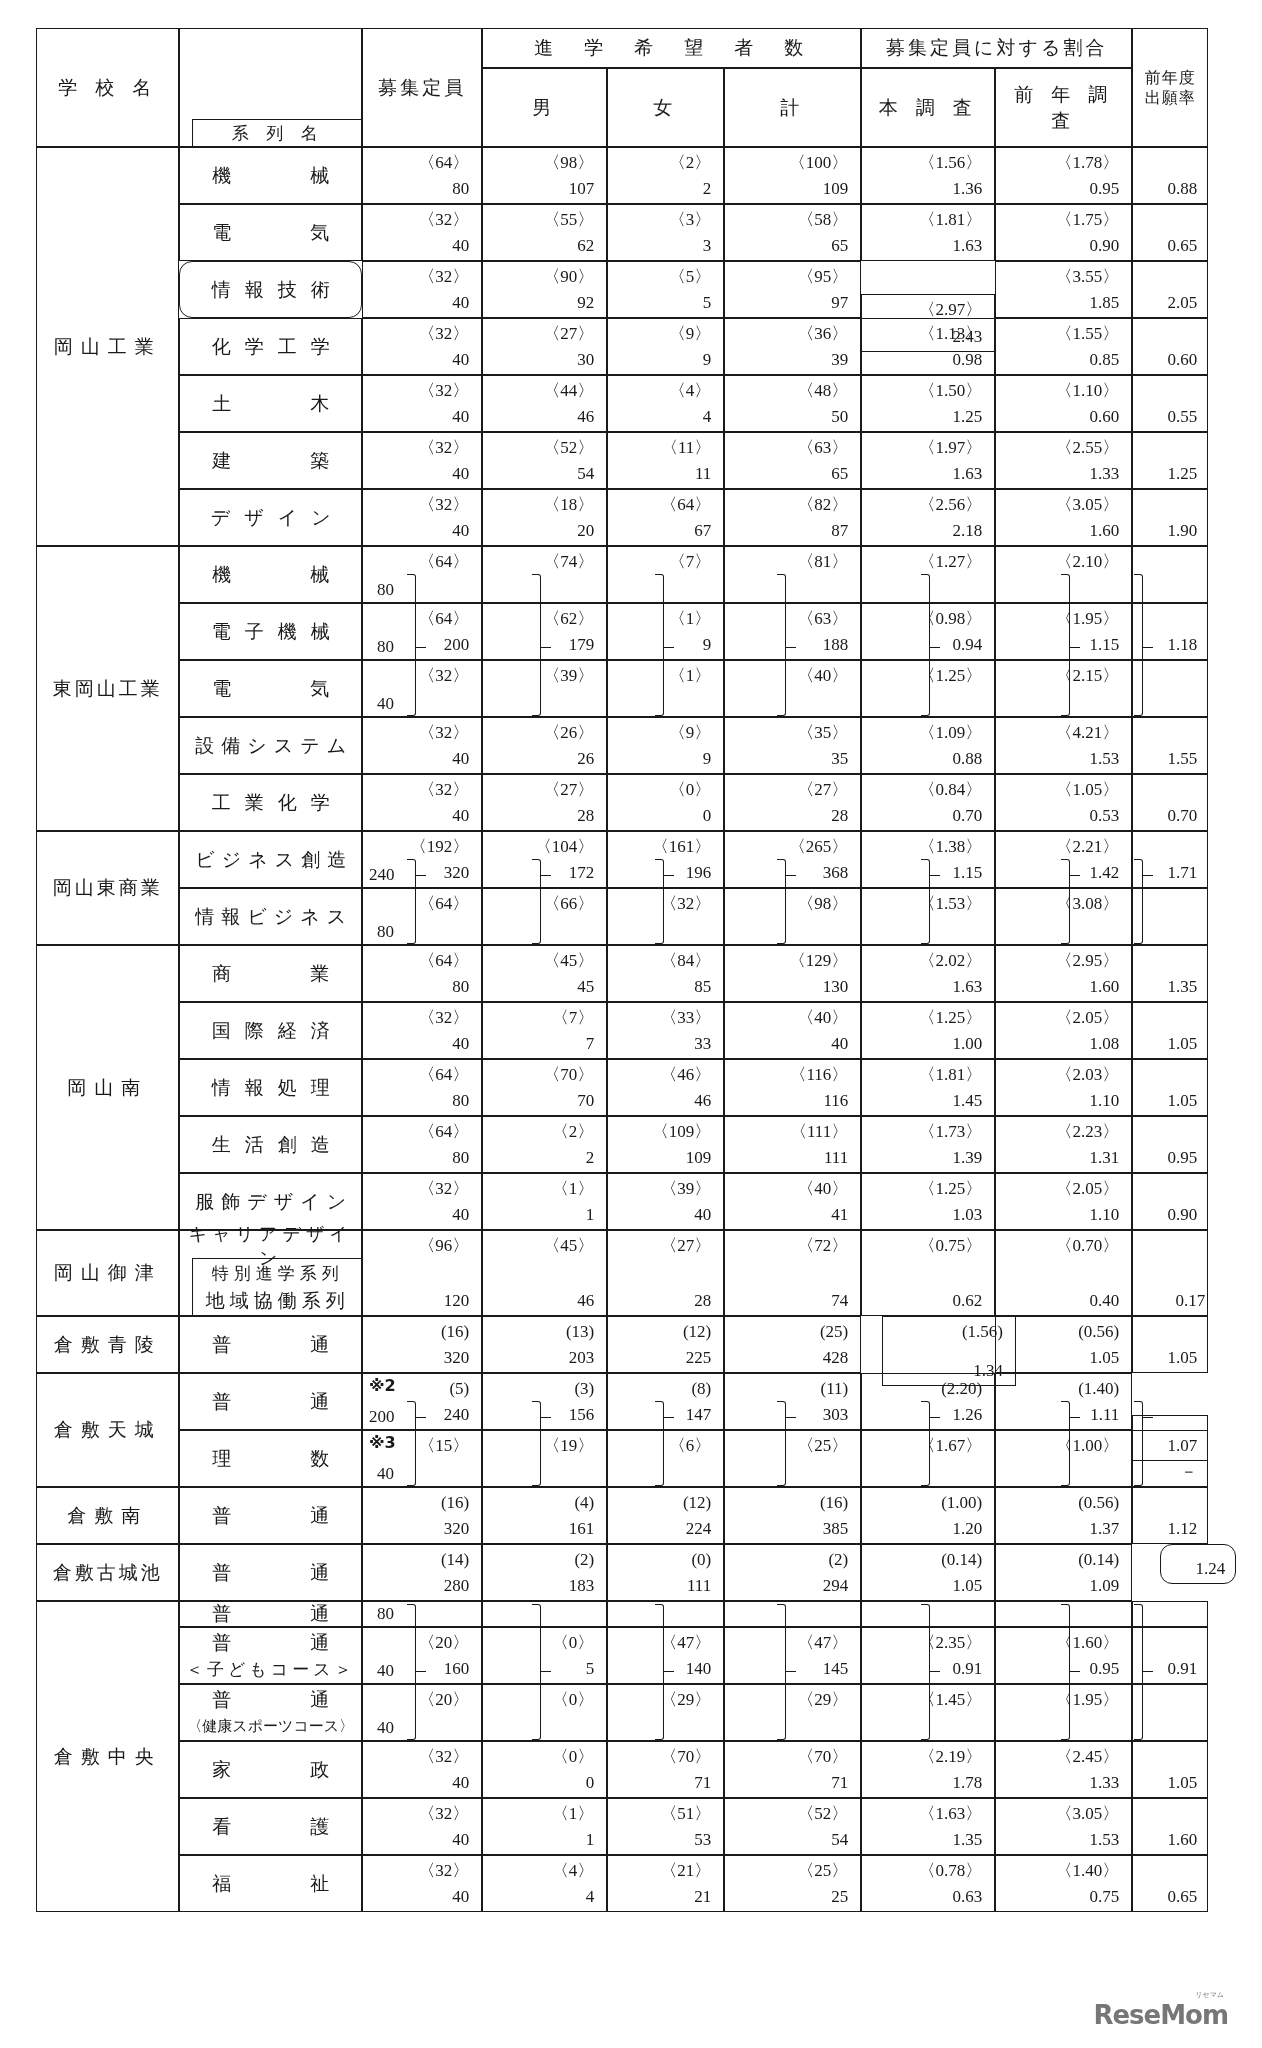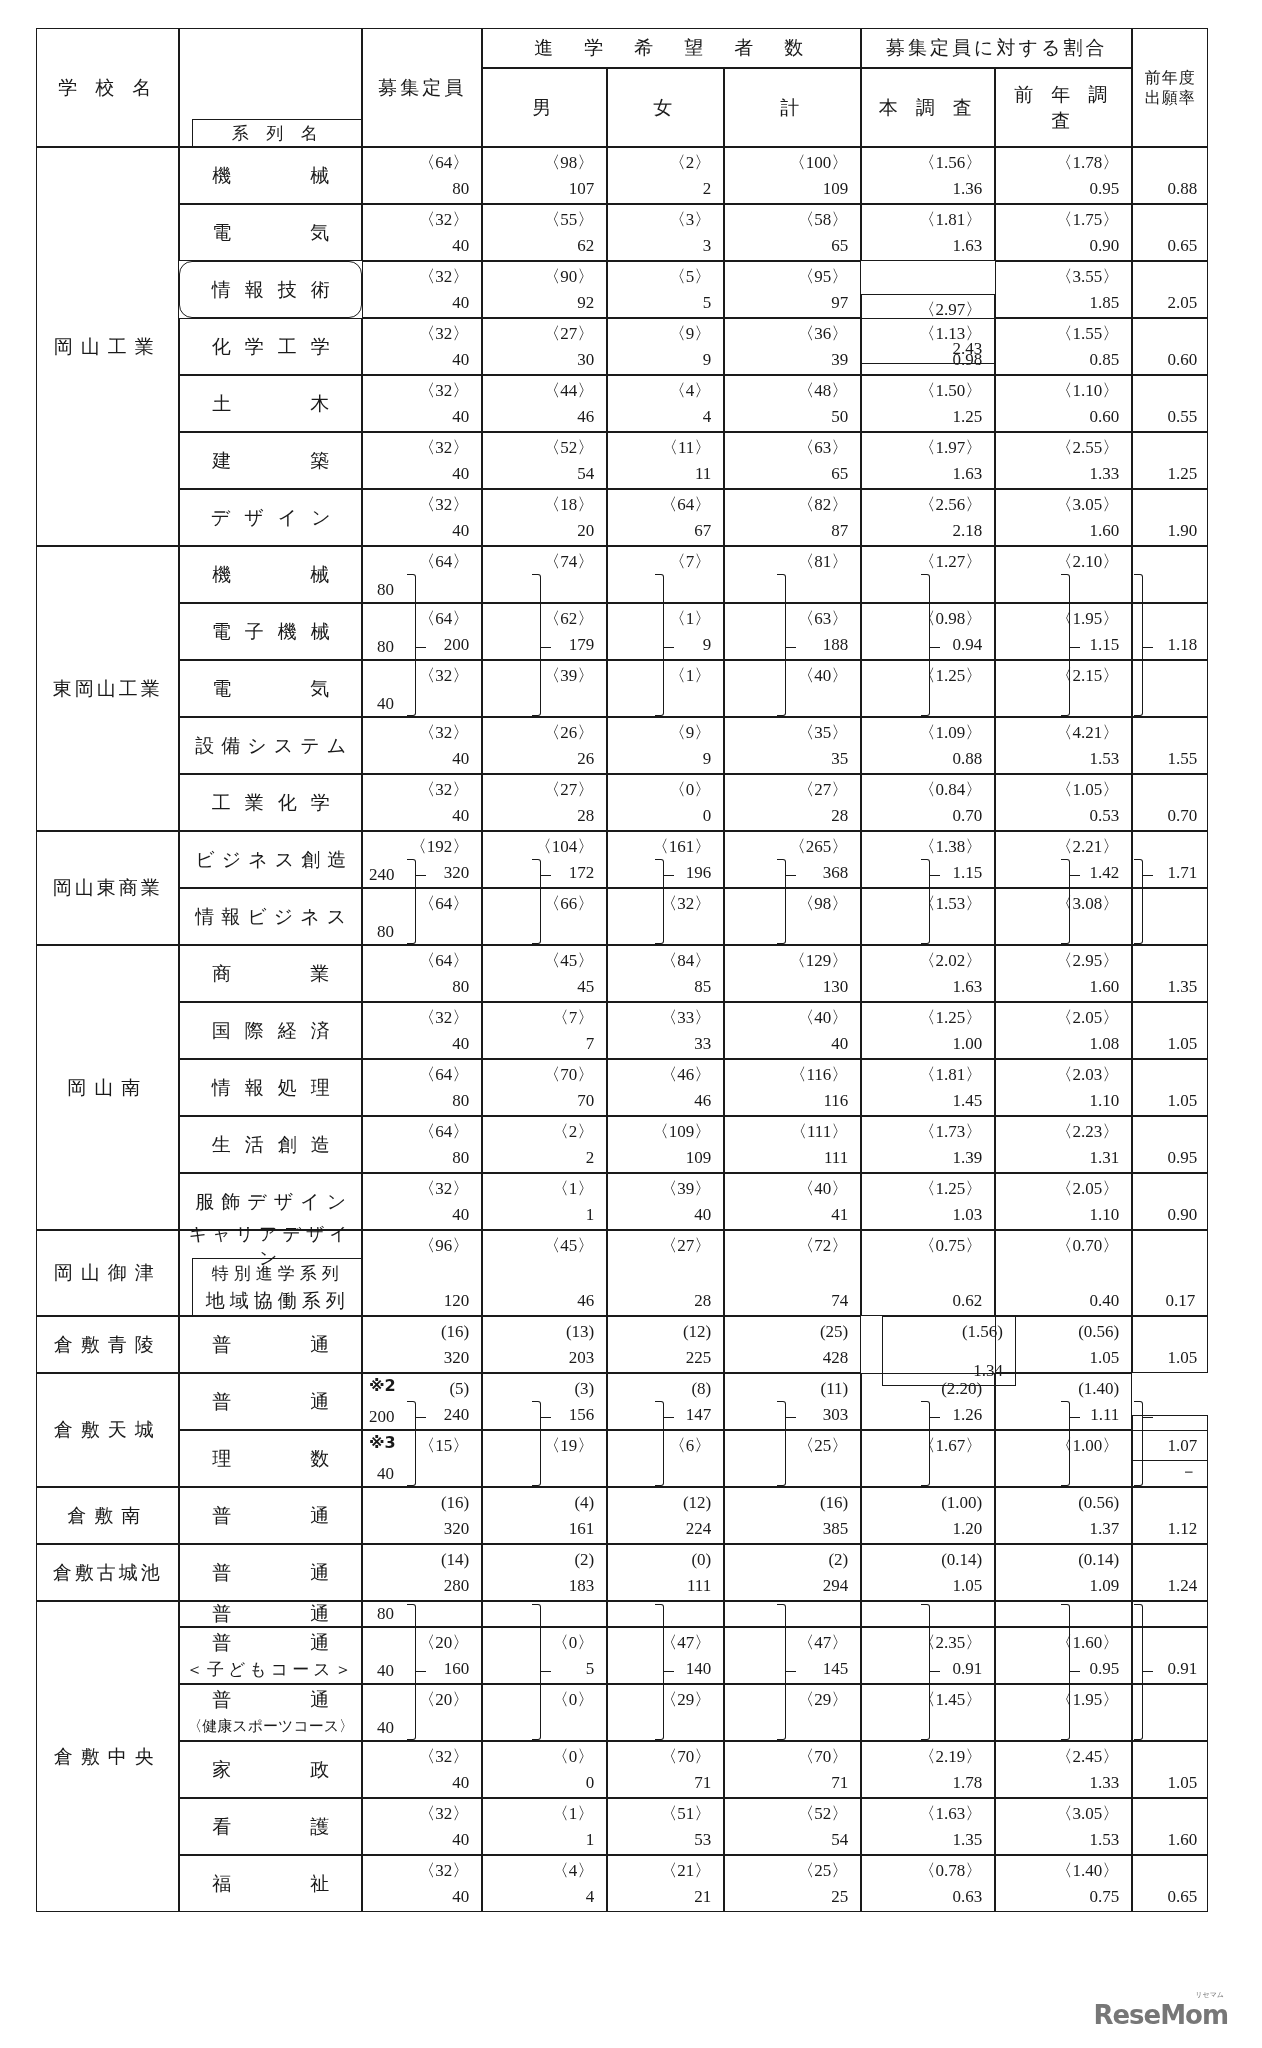--- a/index.html
+++ b/index.html
@@ -135,21 +135,21 @@
           <span class="num bot">92</span>
         </div>
         <div class="cell" style="left:571px;top:233px;width:117px;height:57px;">
           <span class="num top">〈5〉</span>
           <span class="num bot">5</span>
         </div>
         <div class="cell" style="left:688px;top:233px;width:137px;height:57px;">
           <span class="num top">〈95〉</span>
           <span class="num bot">97</span>
         </div>
-        <div class="cell" style="left:825px;top:233px;width:134px;height:70px;margin-top:32px;">
+        <div class="cell" style="left:825px;top:233px;width:134px;height:58px;margin-top:32px;">
           <span class="num top">〈2.97〉</span>
           <span class="num bot">2.43</span>
         </div>
         <div class="cell" style="left:959px;top:233px;width:137px;height:57px;">
           <span class="num top">〈3.55〉</span>
           <span class="num bot">1.85</span>
         </div>
         <div class="cell" style="left:1096px;top:233px;width:76px;height:57px;">
           <span class="num bot" style="right:10px;">2.05</span>
         </div>
@@ -675,21 +675,21 @@
         </div>
         <div class="cell" style="left:825px;top:1202px;width:134px;height:86px;">
           <span class="num top">〈0.75〉</span>
           <span class="num bot">0.62</span>
         </div>
         <div class="cell" style="left:959px;top:1202px;width:137px;height:86px;">
           <span class="num top">〈0.70〉</span>
           <span class="num bot">0.40</span>
         </div>
         <div class="cell" style="left:1096px;top:1202px;width:76px;height:86px;">
-          <span class="num bot" style="right:12px;text-align:center;">0.17</span>
+          <span class="num bot" style="right:2px;text-align:center;">0.17</span>
         </div>
         <div class="cell sch" style="left:0;top:1202px;width:143px;height:86px;">
           <span>岡山御津</span>
         </div>
         <div class="cell crs" style="left:143px;top:1288px;width:183px;height:57px;letter-spacing:30px;padding-left:30px;">
           <span>普　通</span>
         </div>
         <div class="cell" style="left:326px;top:1288px;width:120px;height:57px;">
           <span class="num top">(16)</span>
           <span class="num bot">320</span>
@@ -840,21 +840,21 @@
           <span class="num bot">294</span>
         </div>
         <div class="cell" style="left:825px;top:1516px;width:134px;height:57px;">
           <span class="num top">(0.14)</span>
           <span class="num bot">1.05</span>
         </div>
         <div class="cell" style="left:959px;top:1516px;width:137px;height:57px;">
           <span class="num top">(0.14)</span>
           <span class="num bot">1.09</span>
         </div>
-        <div class="cell" style="left:1096px;top:1516px;width:76px;height:57px;">
+        <div class="cell" style="left:1124px;top:1516px;width:76px;height:40px;border-radius:12px;">
           <span class="num bot" style="right:10px;">1.24</span>
         </div>
         <div class="cell sch" style="left:0;top:1516px;width:143px;height:57px;letter-spacing:3px;">
           <span>倉敷古城池</span>
         </div>
         <div class="cell crs" style="left:143px;top:1573px;width:183px;height:26px;letter-spacing:30px;padding-left:30px;">
           <span>普　通</span>
         </div>
         <div class="cell" style="left:326px;top:1573px;width:120px;height:26px;"></div>
         <div class="cell" style="left:446px;top:1573px;width:125px;height:26px;"></div>

